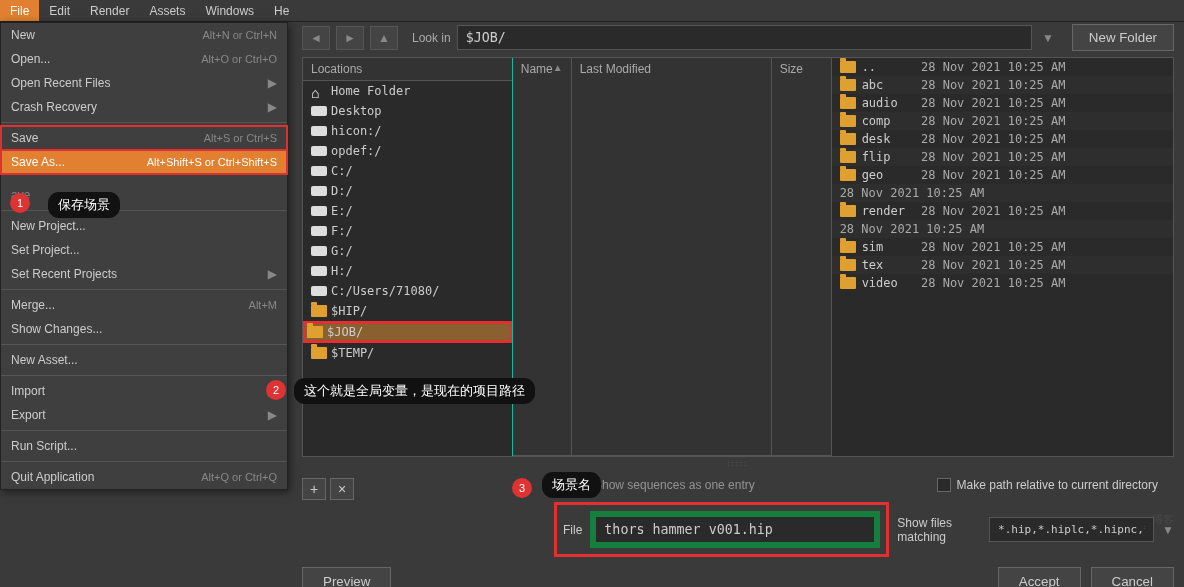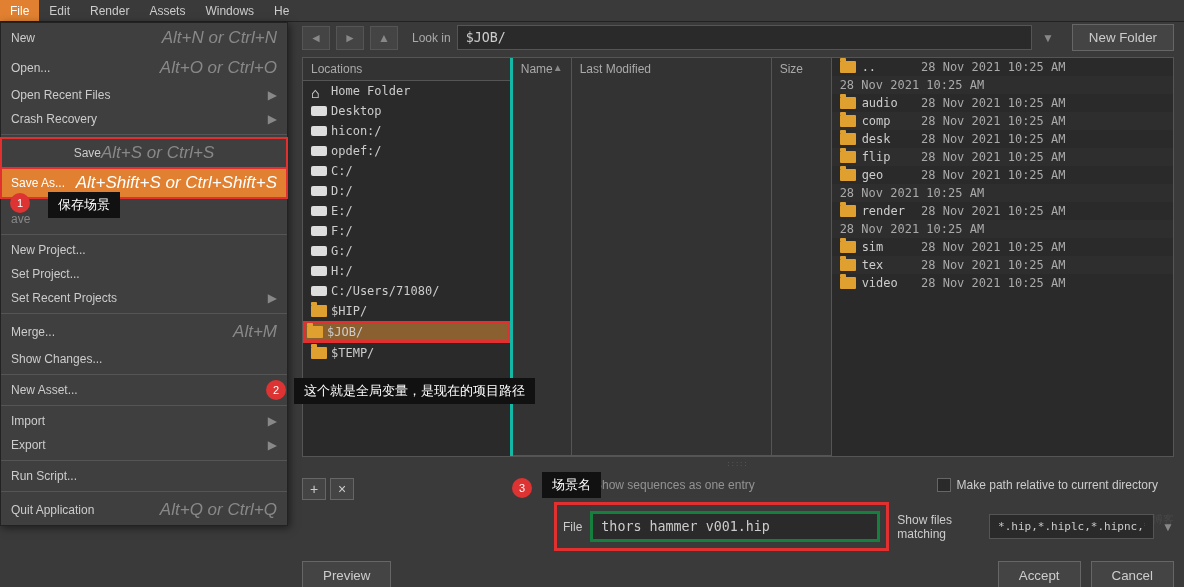--- a/index.html
+++ b/index.html
@@ -2,36 +2,36 @@
 <html><head>
 <meta charset="utf-8">
 <style>
 * { margin: 0; padding: 0; box-sizing: border-box; }
 body { background: #3a3a3a; font-family: Arial, sans-serif; font-size: 12px; color: #ccc; width: 1184px; height: 587px; overflow: hidden; position: relative; }
 .menubar { display: flex; background: #3a3a3a; height: 22px; border-bottom: 1px solid #222; position: relative; z-index: 10; }
 .menubar-item { padding: 4px 10px; cursor: pointer; }
 .menubar-item.active { background: #e08030; color: #fff; }
 .filemenu { position: absolute; top: 22px; left: 0; width: 288px; background: #3f3f3f; border: 1px solid #222; z-index: 20; box-shadow: 2px 2px 8px rgba(0,0,0,0.5); }
 .filemenu-item { display: flex; justify-content: space-between; align-items: center; padding: 5px 10px; color: #ccc; cursor: pointer; position: relative; }
-.filemenu-item .shortcut { color: #888; font-style: italic; font-size: 17px; }
+.filemenu-item .shortcut { color: #888; font-size: 11px; }
 .filemenu-sep { height: 1px; background: #555; margin: 3px 0; }
 .filemenu-arrow { color: #888; }
 .hl-save-as { background: #e08030 !important; color: #fff !important; }
 .hl-save-as .shortcut { color: #fff !important; }
 .badge { position: absolute; width: 20px; height: 20px; background: #d33; border-radius: 50%; color: #fff; display: flex; align-items: center; justify-content: center; font-size: 11px; z-index: 30; }
-.tooltip { position: absolute; background: #111; color: #fff; padding: 4px 10px; font-size: 13px; z-index: 30; border-radius: 0; }
+.tooltip { position: absolute; background: #111; color: #fff; padding: 4px 10px; font-size: 13px; z-index: 30; border-radius: 11px; }
 .dialog { position: absolute; left: 292px; top: 0; right: 0; bottom: 0; background: #3a3a3a; }
 .dialog-top { height: 18px; background: #fff; margin: 0 110px 0 120px; }
 .nav-row { display: flex; align-items: center; gap: 6px; padding: 6px 10px; }
 .nav-btn { width: 28px; height: 24px; background: #444; border: 1px solid #555; display: flex; align-items: center; justify-content: center; cursor: pointer; color: #888; }
 .lookin-label { margin-left: 8px; color: #aaa; }
 .lookin-input { flex: 1; background: #2a2a2a; border: 1px solid #555; padding: 4px 8px; color: #ccc; font-family: monospace; }
 .new-folder-btn { background: #444; border: 1px solid #666; padding: 5px 16px; color: #ccc; cursor: pointer; margin-left: 8px; }
 .browser { display: flex; margin: 0 10px; background: #2a2a2a; border: 1px solid #555; height: 400px; }
-.loc-panel { width: 246px; border-right: 3px solid #14b8a6; display: flex; flex-direction: column; }
+.loc-panel { width: 246px; border-right: 1px solid #14b8a6; display: flex; flex-direction: column; }
 .panel-header { background: #333; padding: 4px 8px; border-bottom: 1px solid #555; color: #aaa; }
 .loc-list { flex: 1; overflow-y: auto; }
 .loc-item { display: flex; align-items: center; gap: 4px; padding: 3px 8px; font-family: monospace; font-size: 12px; cursor: pointer; }
 .loc-item.selected { background: #8a6030; }
 .loc-icon { width: 16px; height: 12px; display: inline-block; }
 .home-icon::before { content: "⌂"; color: #ccc; font-size: 14px; }
 .folder-icon { background: #e0a030; border-radius: 1px; position: relative; }
 .folder-icon::before { content: ""; position: absolute; top: -3px; left: 0; width: 6px; height: 3px; background: #e0a030; border-radius: 1px 1px 0 0; }
 .drive-icon { background: #ddd; border-radius: 2px; height: 10px; }
 .file-panel { flex: 1; display: flex; }
@@ -46,21 +46,21 @@
 .file-cell-name { flex: 1; display: flex; align-items: center; gap: 6px; padding: 2px 8px; font-family: monospace; }
 .file-cell-mod { width: 200px; font-family: monospace; color: #aaa; padding: 2px 8px; }
 .file-cell-size { width: 60px; padding: 2px 8px; }
 .bottom-controls { padding: 8px 10px; }
 .add-del-row { display: flex; gap: 4px; margin-bottom: 8px; }
 .small-btn { width: 24px; height: 22px; background: #444; border: 1px solid #666; color: #ccc; display: flex; align-items: center; justify-content: center; cursor: pointer; font-size: 14px; }
 .options-row { display: flex; align-items: center; gap: 20px; margin-left: 220px; margin-bottom: 10px; }
 .checkbox-group { display: flex; align-items: center; gap: 6px; }
 .checkbox { width: 14px; height: 14px; border: 1px solid #666; background: #2a2a2a; }
 .file-row-bottom { display: flex; align-items: center; gap: 8px; margin-left: 200px; margin-bottom: 10px; }
-.file-input { width: 290px; background: #2a2a2a; border: 3px solid #15803d; padding: 5px 8px; color: #ccc; font-family: monospace; }
+.file-input { width: 290px; background: #2a2a2a; border: 6px solid #15803d; padding: 5px 8px; color: #ccc; font-family: monospace; }
 .filter-input { flex: 1; background: #2a2a2a; border: 1px solid #555; padding: 5px 8px; color: #ccc; font-family: monospace; font-size: 11px; }
 .action-row { display: flex; gap: 10px; }
 .action-btn { background: #444; border: 1px solid #666; padding: 6px 20px; color: #ccc; cursor: pointer; text-align: center; }
 .hl-job { border: 3px solid #e03030 !important; padding: 1px; }
 .hl-file-group { border: 3px solid #e03030; padding: 6px; display: flex; align-items: center; gap: 8px; }
 .sort-arrow { color: #888; font-size: 10px; }
 .handle { text-align: center; color: #666; letter-spacing: 2px; font-size: 8px; padding: 2px; }
 .watermark { position: absolute; right: 10px; bottom: 60px; color: #555; font-size: 11px; opacity: 0.5; }
 </style>
 </head>
@@ -86,21 +86,21 @@
     </div>
     <div class="filemenu-item">
       <span>Open Recent Files</span>
       <span class="filemenu-arrow">▶</span>
     </div>
     <div class="filemenu-item">
       <span>Crash Recovery</span>
       <span class="filemenu-arrow">▶</span>
     </div>
     <div class="filemenu-sep"></div>
-    <div class="filemenu-item" style="outline: rgb(224, 48, 48) solid 2px; outline-offset: -1px; justify-content: center;">
+    <div class="filemenu-item" style="outline: rgb(224, 48, 48) solid 2px; outline-offset: -1px;">
       <span>Save</span>
       <span class="shortcut">Alt+S or Ctrl+S</span>
     </div>
     <div class="filemenu-item hl-save-as" style="outline: rgb(224, 48, 48) solid 2px; outline-offset: -1px;">
       <span>Save As...</span>
       <span class="shortcut">Alt+Shift+S or Ctrl+Shift+S</span>
     </div>
     <div class="filemenu-item" style="opacity: 0.5; margin-top: 9px;">
       <span>ave</span>
     </div>
@@ -240,20 +240,24 @@
       <div class="file-list" id="file-list">
           <div class="file-row">
             <div class="file-cell-name">
               <span class="loc-icon folder-icon"></span>
               <span>..</span>
             </div>
             <div class="file-cell-mod">28 Nov 2021 10:25 AM</div>
             <div class="file-cell-size"></div>
           </div>
           <div class="file-row">
+            <div class="file-cell-name">
+              <span class="loc-icon folder-icon"></span>
+              <span>abc</span>
+            </div>
             <div class="file-cell-mod">28 Nov 2021 10:25 AM</div>
             <div class="file-cell-size"></div>
           </div>
           <div class="file-row">
             <div class="file-cell-name">
               <span class="loc-icon folder-icon"></span>
               <span>audio</span>
             </div>
             <div class="file-cell-mod">28 Nov 2021 10:25 AM</div>
             <div class="file-cell-size"></div>

